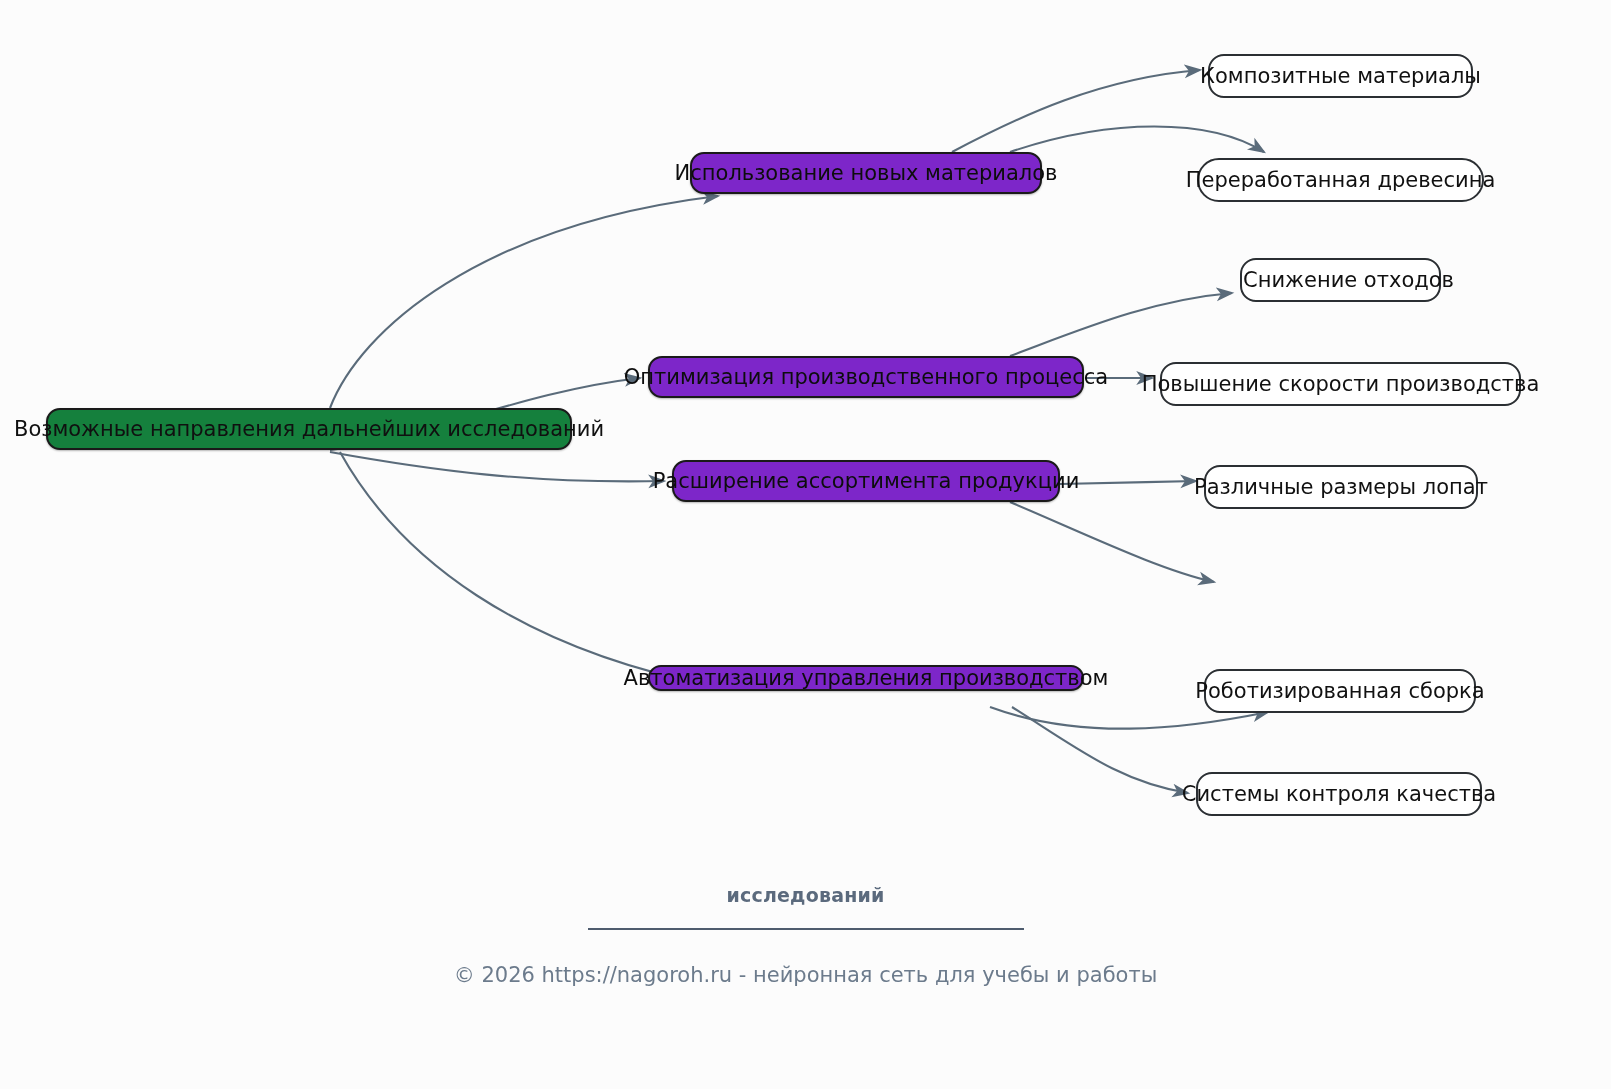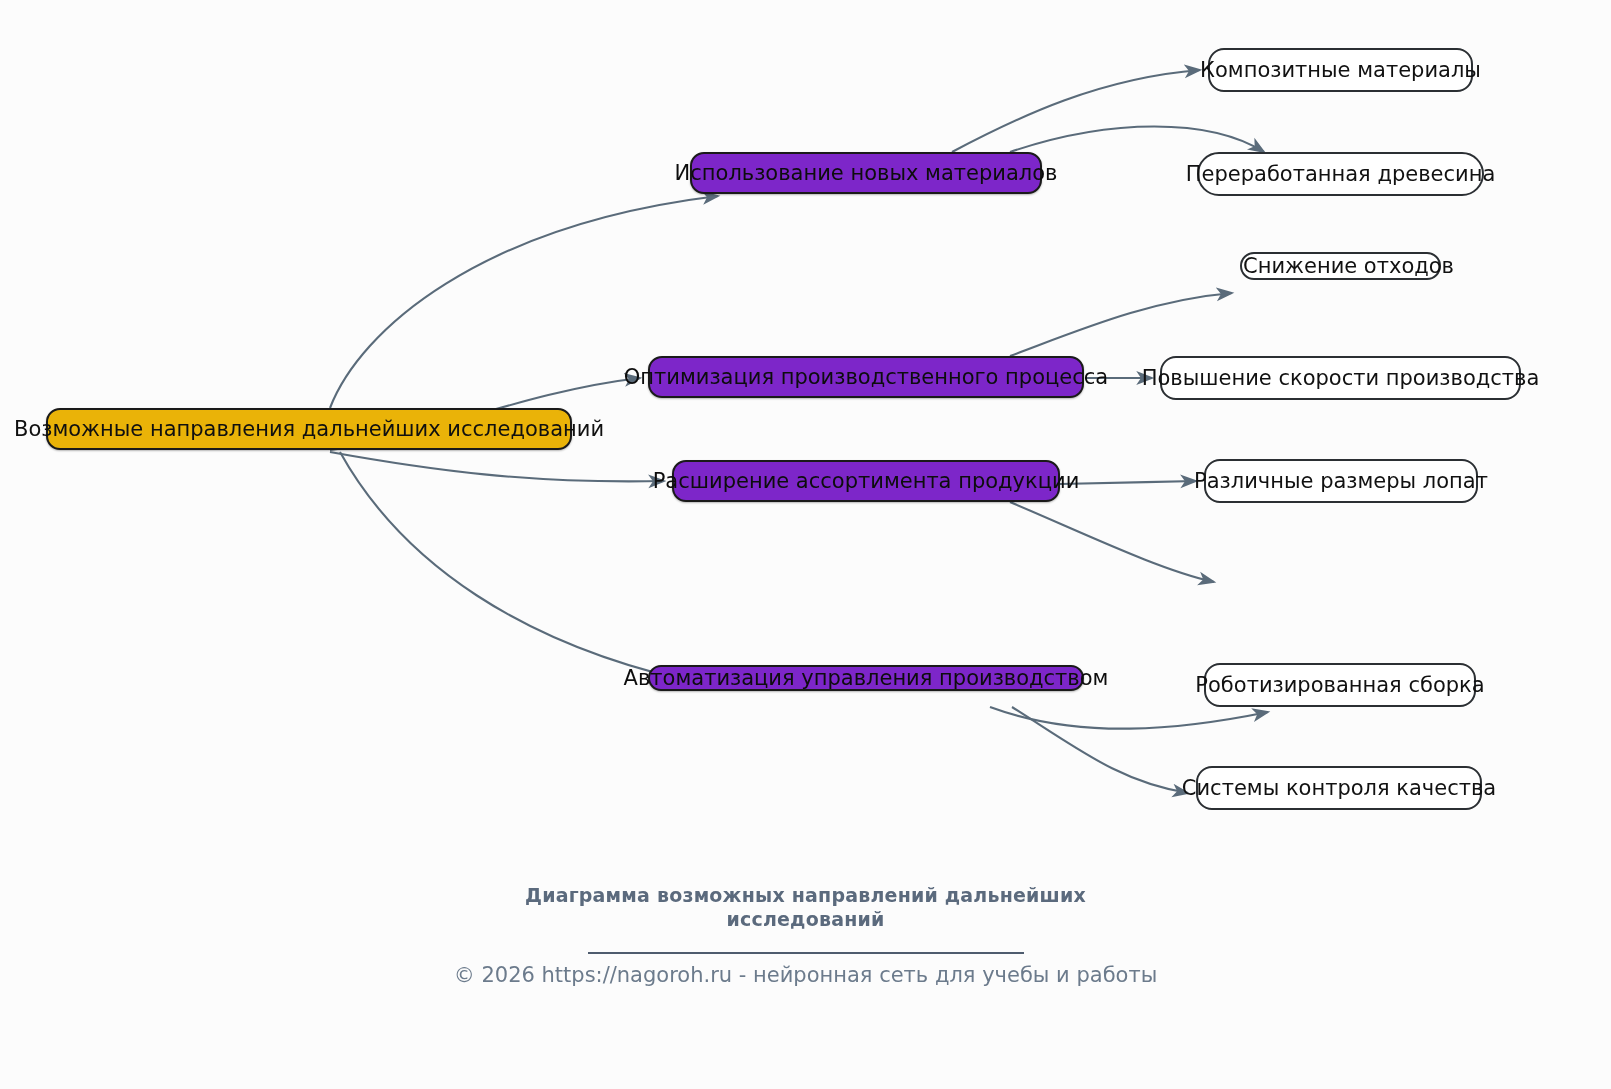--- a/index.html
+++ b/index.html
@@ -27,21 +27,21 @@
   .node {
     position: absolute;
     box-sizing: border-box;
     display: flex;
     align-items: center;
     justify-content: center;
     white-space: nowrap;
     line-height: 1;
   }
   .node-root {
-    background: #eab308;
+    background: #15803d;
     border: 2px solid #1a1a1a;
     border-radius: 14px;
     color: #101010;
     font-size: 21px;
     padding: 0 14px;
     box-shadow: 0 1px 2px rgba(0,0,0,0.28);
   }
   .node-branch {
     background: #7d26c9;
     border: 2px solid #1a1a1a;
@@ -52,20 +52,21 @@
     box-shadow: 0 1px 2px rgba(0,0,0,0.28);
     justify-content: center;
   }
   .node-leaf {
     background: #ffffff;
     border: 2px solid #2b2f33;
     border-radius: 16px;
     color: #111111;
     font-size: 21px;
     padding: 0 14px;
+    margin-top: 6px;
   }
   .caption-block {
     position: absolute;
     left: 0;
     top: 884px;
     width: 1611px;
     text-align: center;
   }
   .caption-title {
     font-family: "DejaVu Sans", sans-serif;
@@ -134,21 +135,21 @@
   <div class="node node-leaf" style="left:1208px; top:48px; width:265px; height:44px;">
     <span>Композитные материалы</span>
   </div>
   <div class="node node-leaf" style="left:1197px; top:152px; width:287px; height:44px;border-radius:22px;">
     <span>Переработанная древесина</span>
   </div>
 
   <div class="node node-branch" style="left:648px; top:356px; width:436px; height:42px;">
     <span>Оптимизация производственного процесса</span>
   </div>
-  <div class="node node-leaf" style="left:1240px; top:252px; width:201px; height:28px;padding-left:30px;">
+  <div class="node node-leaf" style="left:1240px; top:252px; width:201px; height:44px;padding-left:30px;">
     <span>Снижение отходов</span>
   </div>
   <div class="node node-leaf" style="left:1160px; top:356px; width:361px; height:44px;">
     <span>Повышение скорости производства</span>
   </div>
 
   <div class="node node-branch" style="left:672px; top:460px; width:388px; height:42px;">
     <span>Расширение ассортимента продукции</span>
   </div>
   <div class="node node-leaf" style="left:1204px; top:459px; width:274px; height:44px;">
@@ -160,21 +161,20 @@
   </div>
   <div class="node node-leaf" style="left:1204px; top:663px; width:272px; height:44px;">
     <span>Роботизированная сборка</span>
   </div>
   <div class="node node-leaf" style="left:1196px; top:766px; width:286px; height:44px;">
     <span>Системы контроля качества</span>
   </div>
 
   <div class="caption-block">
     <div class="caption-title">
-      <div>Диаграмма возможных направлений дальнейших</div>
       <div>исследований</div>
     </div>
     <div class="caption-rule"></div>
   </div>
 
   <div class="footer-text">© 2026 https://nagoroh.ru - нейронная сеть для учебы и работы</div>
 
 </div>
 
 </body></html>

